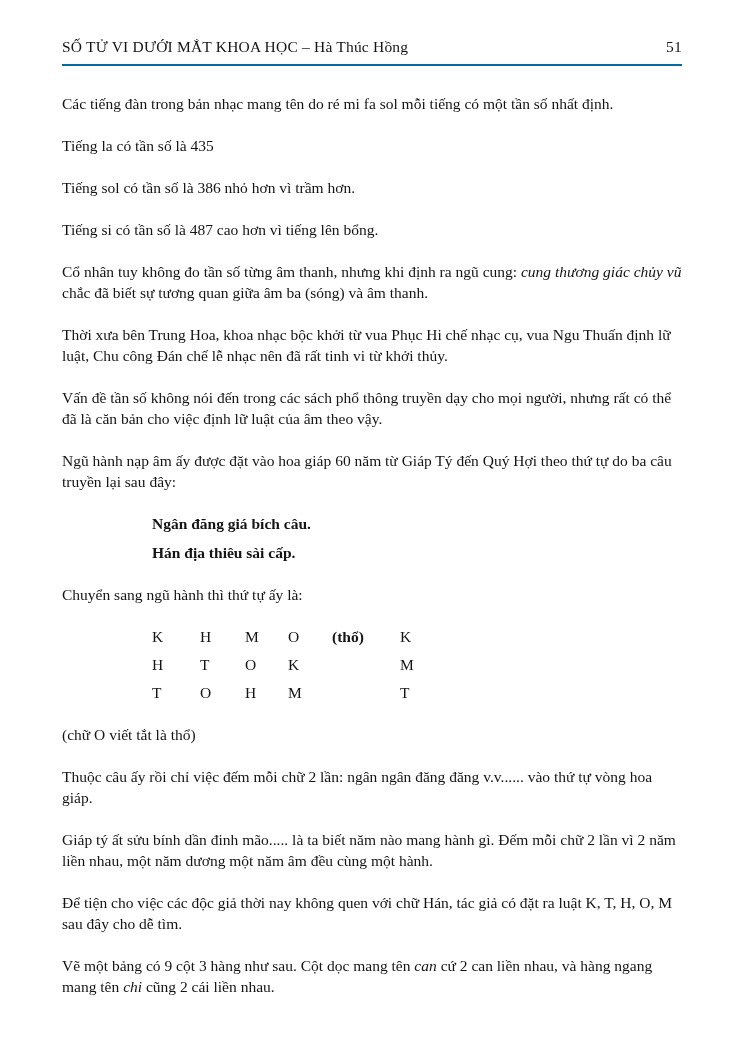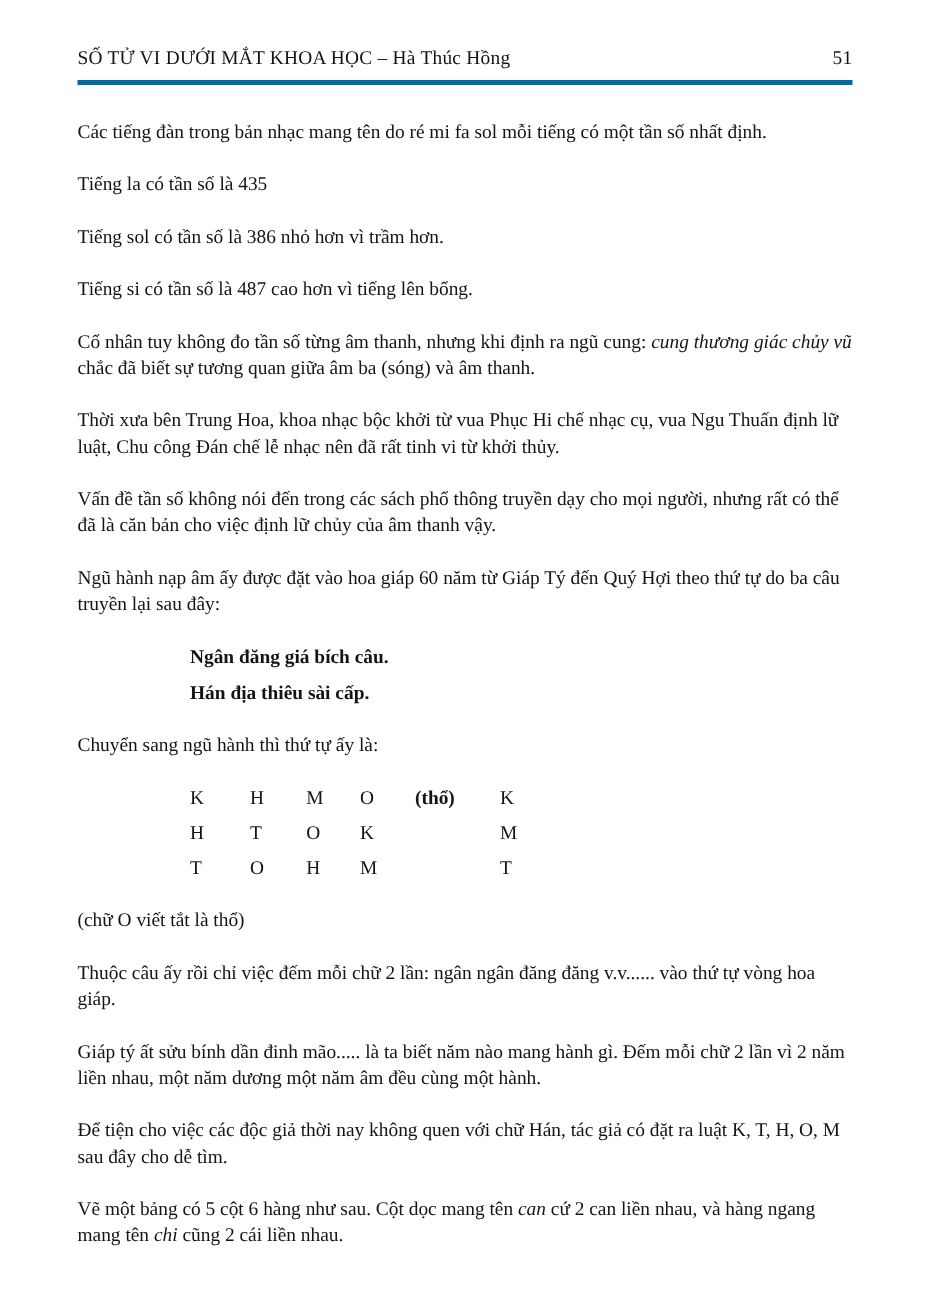--- a/index.html
+++ b/index.html
@@ -17,21 +17,21 @@
   .page {
     box-sizing: border-box;
     width: 744px;
     height: 1053px;
     padding: 38px 62px 0 62px;
   }
   .header-bar {
     display: flex;
     justify-content: space-between;
     align-items: flex-end;
-    border-bottom: 4px solid #0369a1;
+    border-bottom: 2px solid #0369a1;
     padding-bottom: 8px;
     font-size: 15.5px;
     letter-spacing: 0.2px;
   }
   .page-content {
     padding-top: 6px;
   }
   .para {
     margin: 21px 0;
     font-size: 15.5px;
@@ -70,21 +70,21 @@
     <span>SỐ TỬ VI DƯỚI MẮT KHOA HỌC – Hà Thúc Hồng</span>
     <span>51</span>
   </div>
   <div class="page-content">
       <p class="para"><span>Các tiếng đàn trong bản nhạc mang tên do ré mi fa sol mỗi tiếng có một tần số nhất định.</span></p>
       <p class="para"><span>Tiếng la có tần số là 435</span></p>
       <p class="para"><span>Tiếng sol có tần số là 386 nhỏ hơn vì trầm hơn.</span></p>
       <p class="para"><span>Tiếng si có tần số là 487 cao hơn vì tiếng lên bổng.</span></p>
       <p class="para"><span>Cổ nhân tuy không đo tần số từng âm thanh, nhưng khi định ra ngũ cung: </span><i>cung thương giác chủy vũ</i><span> chắc đã biết sự tương quan giữa âm ba (sóng) và âm thanh.</span></p>
       <p class="para"><span>Thời xưa bên Trung Hoa, khoa nhạc bộc khởi từ vua Phục Hi chế nhạc cụ, vua Ngu Thuấn định lữ luật, Chu công Đán chế lễ nhạc nên đã rất tinh vi từ khởi thủy.</span></p>
-      <p class="para"><span>Vấn đề tần số không nói đến trong các sách phổ thông truyền dạy cho mọi người, nhưng rất có thể đã là căn bản cho việc định lữ chủy của âm thanh vậy.</span></p>
+      <p class="para"><span>Vấn đề tần số không nói đến trong các sách phổ thông truyền dạy cho mọi người, nhưng rất có thể đã là căn bản cho việc định lữ luật của âm theo vậy.</span></p>
       <p class="para"><span>Ngũ hành nạp âm ấy được đặt vào hoa giáp 60 năm từ Giáp Tý đến Quý Hợi theo thứ tự do ba câu truyền lại sau đây:</span></p>
       <p class="verse"><span>Ngân đăng giá bích câu.</span></p>
       <p class="verse"><span>Hán địa thiêu sài cấp.</span></p>
       <p class="para"><span>Chuyển sang ngũ hành thì thứ tự ấy là:</span></p>
       <div class="letter-table">
         <div class="lt-row">
           <span class="lt-cell c0">K</span>
           <span class="lt-cell c1">H</span>
           <span class="lt-cell c2">M</span>
           <span class="lt-cell c3">O</span>
@@ -105,15 +105,15 @@
           <span class="lt-cell c2">H</span>
           <span class="lt-cell c3">M</span>
           <span class="lt-cell c4"></span>
           <span class="lt-cell c5">T</span>
         </div>
       </div>
       <p class="para"><span>(chữ O viết tắt là thổ)</span></p>
       <p class="para"><span>Thuộc câu ấy rồi chỉ việc đếm mỗi chữ 2 lần: ngân ngân đăng đăng v.v...... vào thứ tự vòng hoa giáp.</span></p>
       <p class="para"><span>Giáp tý ất sửu bính dần đinh mão..... là ta biết năm nào mang hành gì. Đếm mỗi chữ 2 lần vì 2 năm liền nhau, một năm dương một năm âm đều cùng một hành.</span></p>
       <p class="para"><span>Để tiện cho việc các độc giả thời nay không quen với chữ Hán, tác giả có đặt ra luật K, T, H, O, M sau đây cho dễ tìm.</span></p>
-      <p class="para"><span>Vẽ một bảng có 5 cột 6 hàng như sau. Cột dọc mang tên </span><i>can</i><span> cứ 2 can liền nhau, và hàng ngang mang tên </span><i>chi</i><span> cũng 2 cái liền nhau.</span></p>
+      <p class="para"><span>Vẽ một bảng có 9 cột 3 hàng như sau. Cột dọc mang tên </span><i>can</i><span> cứ 2 can liền nhau, và hàng ngang mang tên </span><i>chi</i><span> cũng 2 cái liền nhau.</span></p>
     </div>
 </div>
 
 </body></html>

